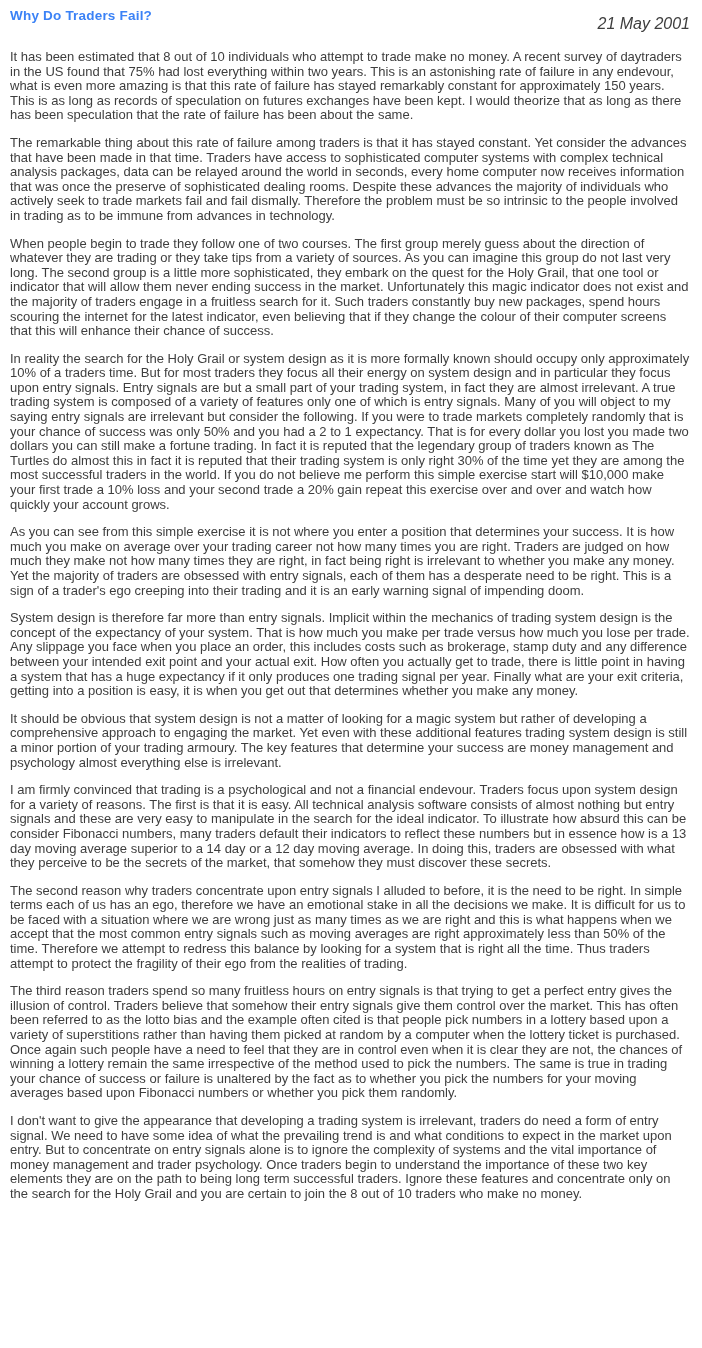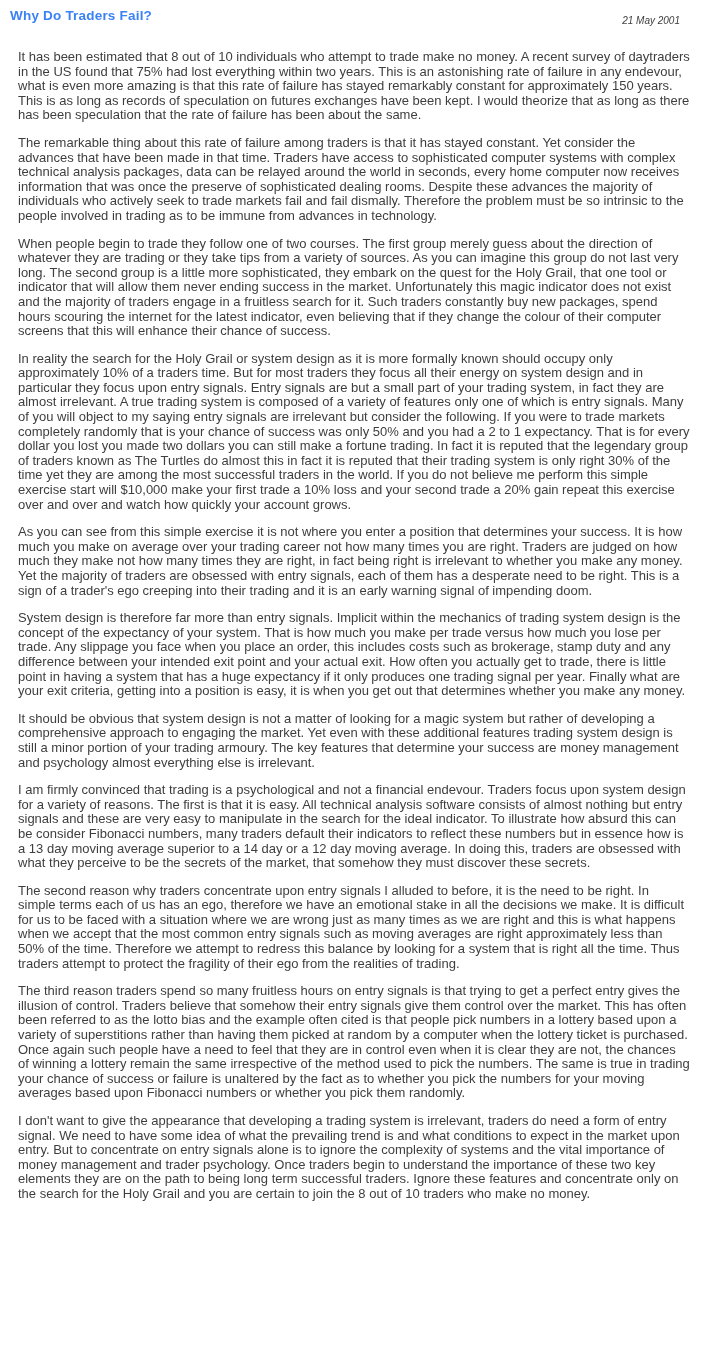--- a/index.html
+++ b/index.html
@@ -29,27 +29,27 @@
     letter-spacing: 0.2px;
   }
   .author {
     font-size: 13px;
     line-height: 16px;
     color: #3e3e3e;
   }
   .date {
     position: absolute;
     top: 7px;
-    right: 10px;
-    font-size: 10px;
+    right: 0;
+    font-size: 16px;
     font-style: italic;
     color: #3e3e3e;
   }
   .article p {
-    margin: 0 0 13px 8px;
+    margin: 0 0 13px 0;
     font-size: 13px;
     line-height: 14.6px;
     color: #3e3e3e;
   }
 </style>
 </head>
 <body>
 
 <div class="page">
   <div class="header">

